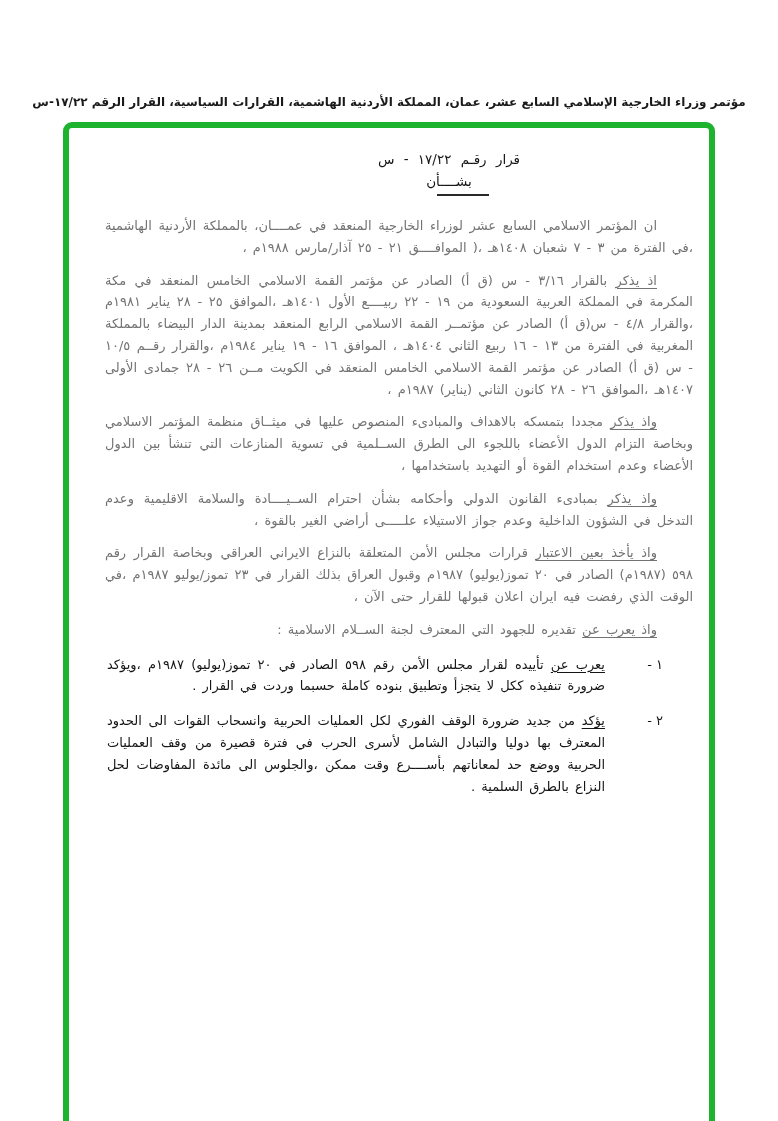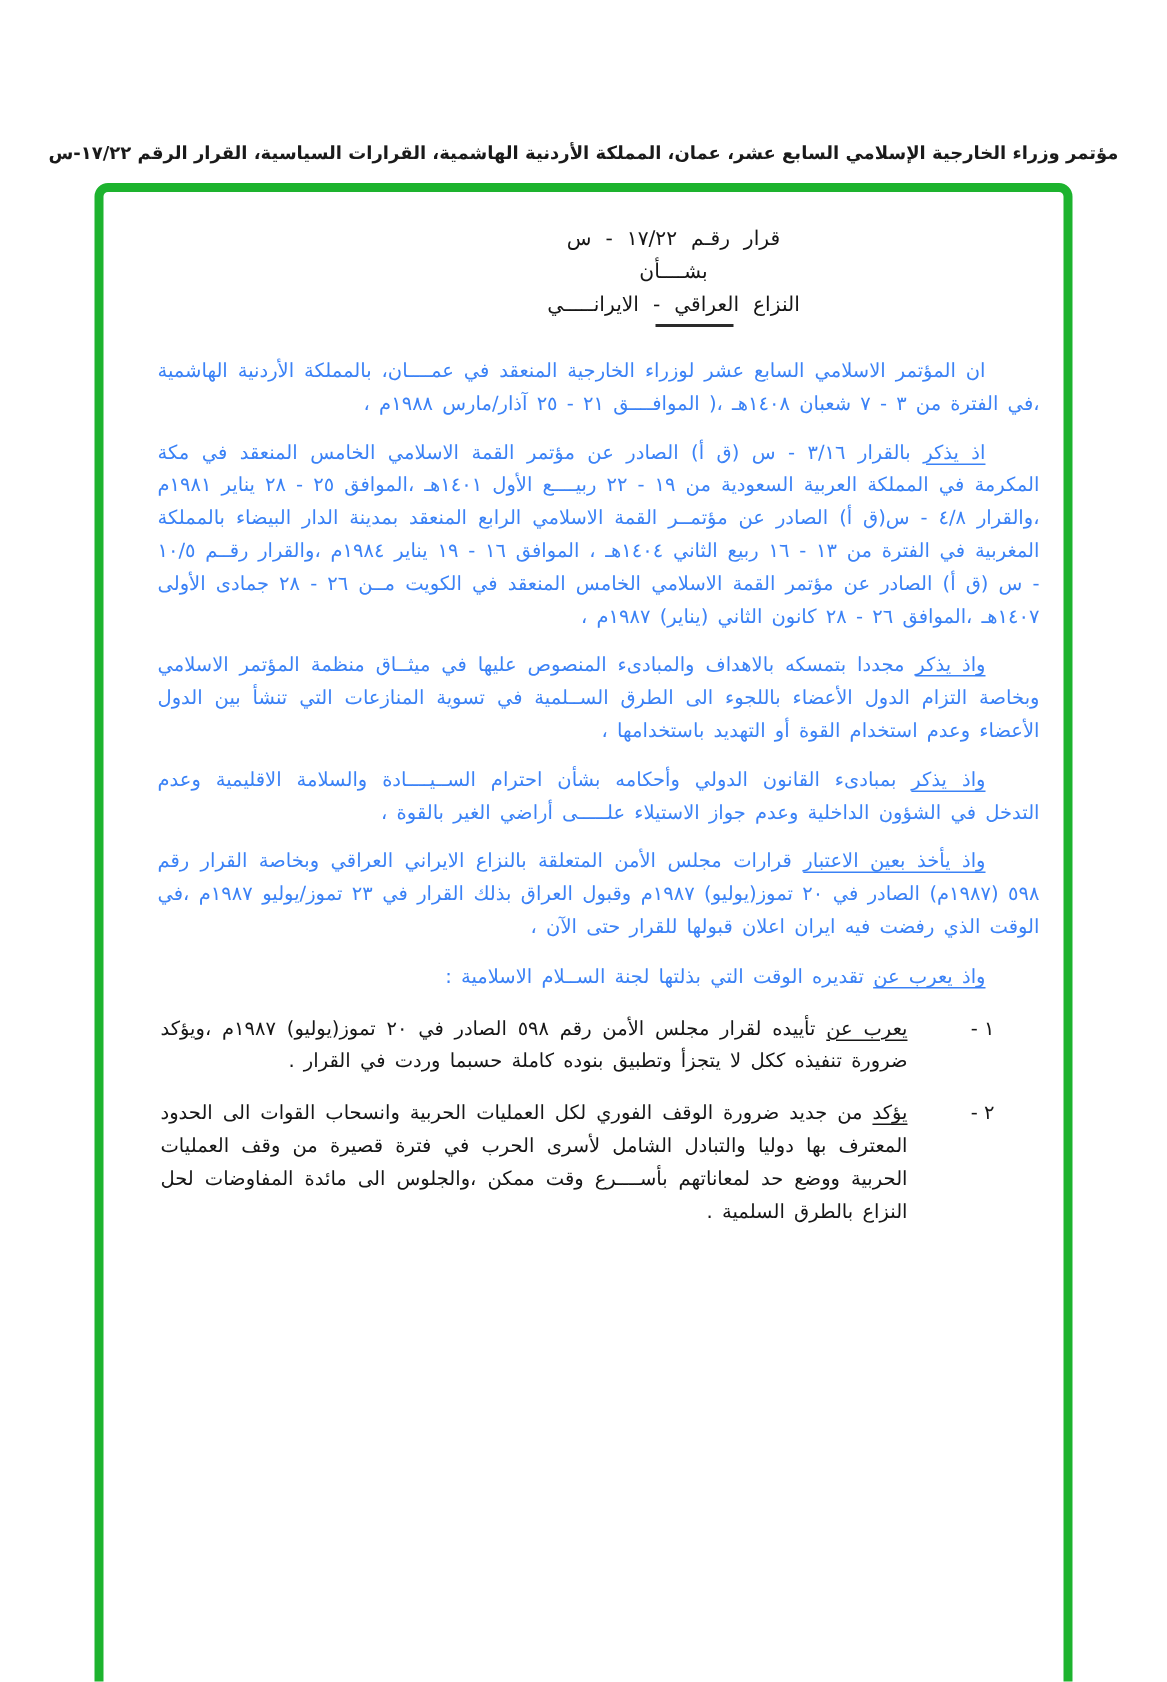--- a/index.html
+++ b/index.html
@@ -54,21 +54,21 @@
     position:relative;
     right:-14px;
   }
   .para{
     margin:11px 0 0 10px;
     font-size:13px;
     line-height:21.8px;
     text-align:justify;
     text-indent:36px;
     word-spacing:2px;
-    color:#3b82f6;
+    color:#737373;
   }
   .para.first{margin-top:19px;}
   .lead{
     text-decoration:underline;
     text-underline-offset:3px;
     text-decoration-thickness:1px;
   }
   .res-item{
     display:flex;
     direction:rtl;
@@ -102,36 +102,35 @@
 
 <div class="masthead">
   <div class="masthead-line1">مؤتمر وزراء الخارجية الإسلامي السابع عشر، عمان، المملكة الأردنية الهاشمية، القرارات السياسية، القرار الرقم ١٧/٢٢-س</div>
 </div>
 
 <div class="doc-frame">
 
   <div class="doc-title">
     <div>قرار رقـم ١٧/٢٢ - س</div>
     <div>بشــــأن</div>
-    <div>النزاع العراقي - الايرانـــــي</div>
     <div class="title-underline"></div>
   </div>
 
   <p class="para first"><span class="lead"></span><span>ان المؤتمر الاسلامي السابع عشر لوزراء الخارجية المنعقد في عمــــان، بالمملكة الأردنية الهاشمية ،في الفترة من ٣ - ٧ شعبان ١٤٠٨هـ ،( الموافــــق ٢١ - ٢٥ آذار/مارس ١٩٨٨م ،</span></p>
 
   <p class="para"><span class="lead">اذ يذكر</span><span> بالقرار ٣/١٦ - س (ق أ) الصادر عن مؤتمر القمة الاسلامي الخامس المنعقد في مكة المكرمة في المملكة العربية السعودية من ١٩ - ٢٢ ربيــــع الأول ١٤٠١هـ ،الموافق ٢٥ - ٢٨ يناير ١٩٨١م ،والقرار ٤/٨ - س(ق أ) الصادر عن مؤتمــر القمة الاسلامي الرابع المنعقد بمدينة الدار البيضاء بالمملكة المغربية في الفترة من ١٣ - ١٦ ربيع الثاني ١٤٠٤هـ ، الموافق ١٦ - ١٩ يناير ١٩٨٤م ،والقرار رقــم ١٠/٥ - س (ق أ) الصادر عن مؤتمر القمة الاسلامي الخامس المنعقد في الكويت مــن ٢٦ - ٢٨ جمادى الأولى ١٤٠٧هـ ،الموافق ٢٦ - ٢٨ كانون الثاني (يناير) ١٩٨٧م ،</span></p>
 
   <p class="para"><span class="lead">واذ يذكر</span><span> مجددا بتمسكه بالاهداف والمبادىء المنصوص عليها في ميثــاق منظمة المؤتمر الاسلامي وبخاصة التزام الدول الأعضاء باللجوء الى الطرق الســلمية في تسوية المنازعات التي تنشأ بين الدول الأعضاء وعدم استخدام القوة أو التهديد باستخدامها ،</span></p>
 
   <p class="para"><span class="lead">واذ يذكر</span><span> بمبادىء القانون الدولي وأحكامه بشأن احترام الســيــــادة والسلامة الاقليمية وعدم التدخل في الشؤون الداخلية وعدم جواز الاستيلاء علـــــى أراضي الغير بالقوة ،</span></p>
 
   <p class="para"><span class="lead">واذ يأخذ بعين الاعتبار</span><span> قرارات مجلس الأمن المتعلقة بالنزاع الايراني العراقي وبخاصة القرار رقم ٥٩٨ (١٩٨٧م) الصادر في ٢٠ تموز(يوليو) ١٩٨٧م وقبول العراق بذلك القرار في ٢٣ تموز/يوليو ١٩٨٧م ،في الوقت الذي رفضت فيه ايران اعلان قبولها للقرار حتى الآن ،</span></p>
 
 
-  <p class="para"><span class="lead">واذ يعرب عن</span><span> تقديره الوقت التي بذلتها لجنة الســلام الاسلامية :</span></p>
+  <p class="para"><span class="lead">واذ يعرب عن</span><span> تقديره للجهود التي المعترف لجنة الســلام الاسلامية :</span></p>
 
   <div class="res-item">
     <div class="res-item-num">١ -</div>
     <div class="res-item-text"><span class="lead">يعرب عن</span><span> تأييده لقرار مجلس الأمن رقم ٥٩٨ الصادر في ٢٠ تموز(يوليو) ١٩٨٧م ،ويؤكد ضرورة تنفيذه ككل لا يتجزأ وتطبيق بنوده كاملة حسبما وردت في القرار .</span></div>
   </div>
 
   <div class="res-item">
     <div class="res-item-num">٢ -</div>
     <div class="res-item-text"><span class="lead">يؤكد</span><span> من جديد ضرورة الوقف الفوري لكل العمليات الحربية وانسحاب القوات الى الحدود المعترف بها دوليا والتبادل الشامل لأسرى الحرب في فترة قصيرة من وقف العمليات الحربية ووضع حد لمعاناتهم بأســــرع وقت ممكن ،والجلوس الى مائدة المفاوضات لحل النزاع بالطرق السلمية .</span></div>
   </div>

